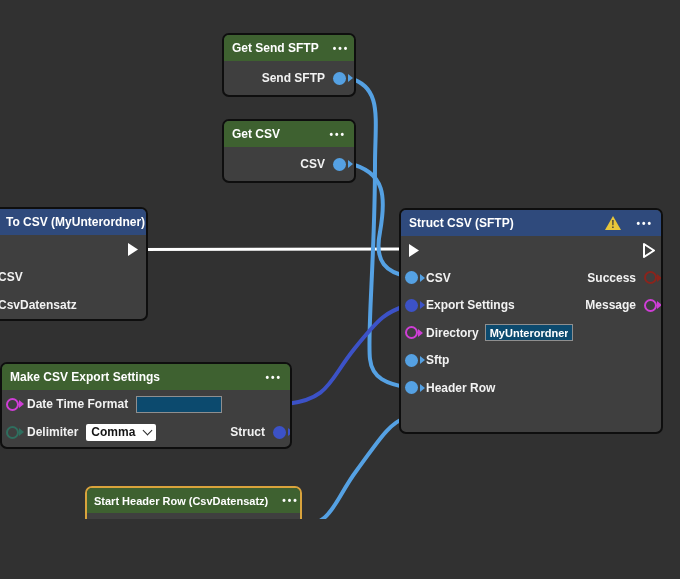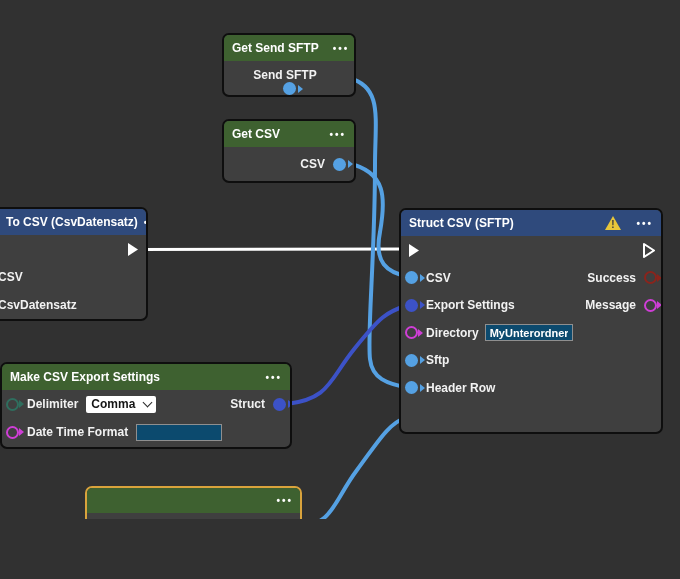--- a/index.html
+++ b/index.html
@@ -38,21 +38,21 @@
   .field{height:17px;background:#0c4a6e;border:1px solid #8f8f8f;color:#fff;font-size:11px;
          font-weight:bold;padding:0 4px;box-sizing:border-box;font-family:inherit;outline:none;}
   .select{width:70px;height:17px;background:#ffffff;color:#141414;border-radius:2px;
           display:flex;align-items:center;justify-content:space-between;padding:0 5px;
           font-size:12px;font-weight:bold;box-sizing:border-box;cursor:default;}
   .chev{width:6px;height:6px;border-right:1.6px solid #2a2a2a;border-bottom:1.6px solid #2a2a2a;
         transform:rotate(45deg);margin-top:-3px;flex:none;}
 
   
   #node-get-send-sftp{left:222px;top:33px;width:134px;height:64px;}
-  #node-get-send-sftp .row{height:34px;padding:0 8px;justify-content:flex-end;flex-direction:column;}
+  #node-get-send-sftp .row{height:34px;padding:0 8px;justify-content:flex-end;}
   #node-get-send-sftp .lbl{margin-right:8px;}
 
   #node-get-csv{left:222px;top:119px;width:134px;height:64px;}
   #node-get-csv .row{height:34px;padding:0 8px;justify-content:flex-end;}
   #node-get-csv .lbl{margin-right:8px;}
 
   #node-to-csv{left:-20px;top:207px;width:168px;height:114px;}
   #node-to-csv .row{height:28px;}
   #node-to-csv .row.exec-row{justify-content:flex-end;padding-right:6px;}
   #node-to-csv .lbl{margin-left:16px;}
@@ -112,21 +112,21 @@
       <span class="dots">•••</span>
     </div>
     <div class="row">
       <span class="lbl">CSV</span>
       <span class="port p-blue"></span>
     </div>
   </div>
 
   <div class="node" id="node-to-csv">
     <div class="hdr hdr-blue">
-      <span class="lbl">To CSV (CsvDatensatz)</span>
+      <span class="lbl">To CSV (MyUnterordner)</span>
       <span class="spacer"></span>
       <span class="dots">•••</span>
     </div>
     <div class="row exec-row">
       <svg class="exec" width="15" height="17">
         <path d="M3 2 L13 8.5 L3 15 Z" fill="#ffffff"></path>
       </svg>
     </div>
     <div class="row">
       <span class="lbl">CSV</span>
@@ -181,41 +181,42 @@
       <span class="port p-blue"></span>
       <span class="lbl in-lbl">Header Row</span>
     </div>
   </div>
 
   <div class="node" id="node-make-csv">
     <div class="hdr hdr-green">
       <span class="lbl">Make CSV Export Settings</span>
       <span class="spacer"></span>
       <span class="dots">•••</span>
+    </div>
+    <div class="row">
+      <span class="port p-magenta"></span>
+      <span class="lbl in-lbl">Date Time Format</span>
+      <input class="field" id="f-datetime" value="" style="">
     </div>
     <div class="row">
       <span class="port p-teal"></span>
       <span class="lbl in-lbl">Delimiter</span>
       <span class="select">
         <span>Comma</span>
         <span class="chev"></span>
       </span>
       <span class="spacer"></span>
       <span class="lbl out-lbl">Struct</span>
       <span class="port p-indigo"></span>
     </div>
-    <div class="row">
-      <span class="port p-magenta"></span>
-      <span class="lbl in-lbl">Date Time Format</span>
-      <input class="field" id="f-datetime" value="" style="">
-    </div>
   </div>
 
   <div class="node selected" id="node-start-header">
     <div class="hdr hdr-green">
+      <span class="lbl">Start Header Row (CsvDatensatz)</span>
       <span class="spacer"></span>
       <span class="dots">•••</span>
     </div>
     <div class="row">
       <span class="lbl">Return</span>
       <span class="port p-blue"></span>
     </div>
   </div>
 
 </div>

